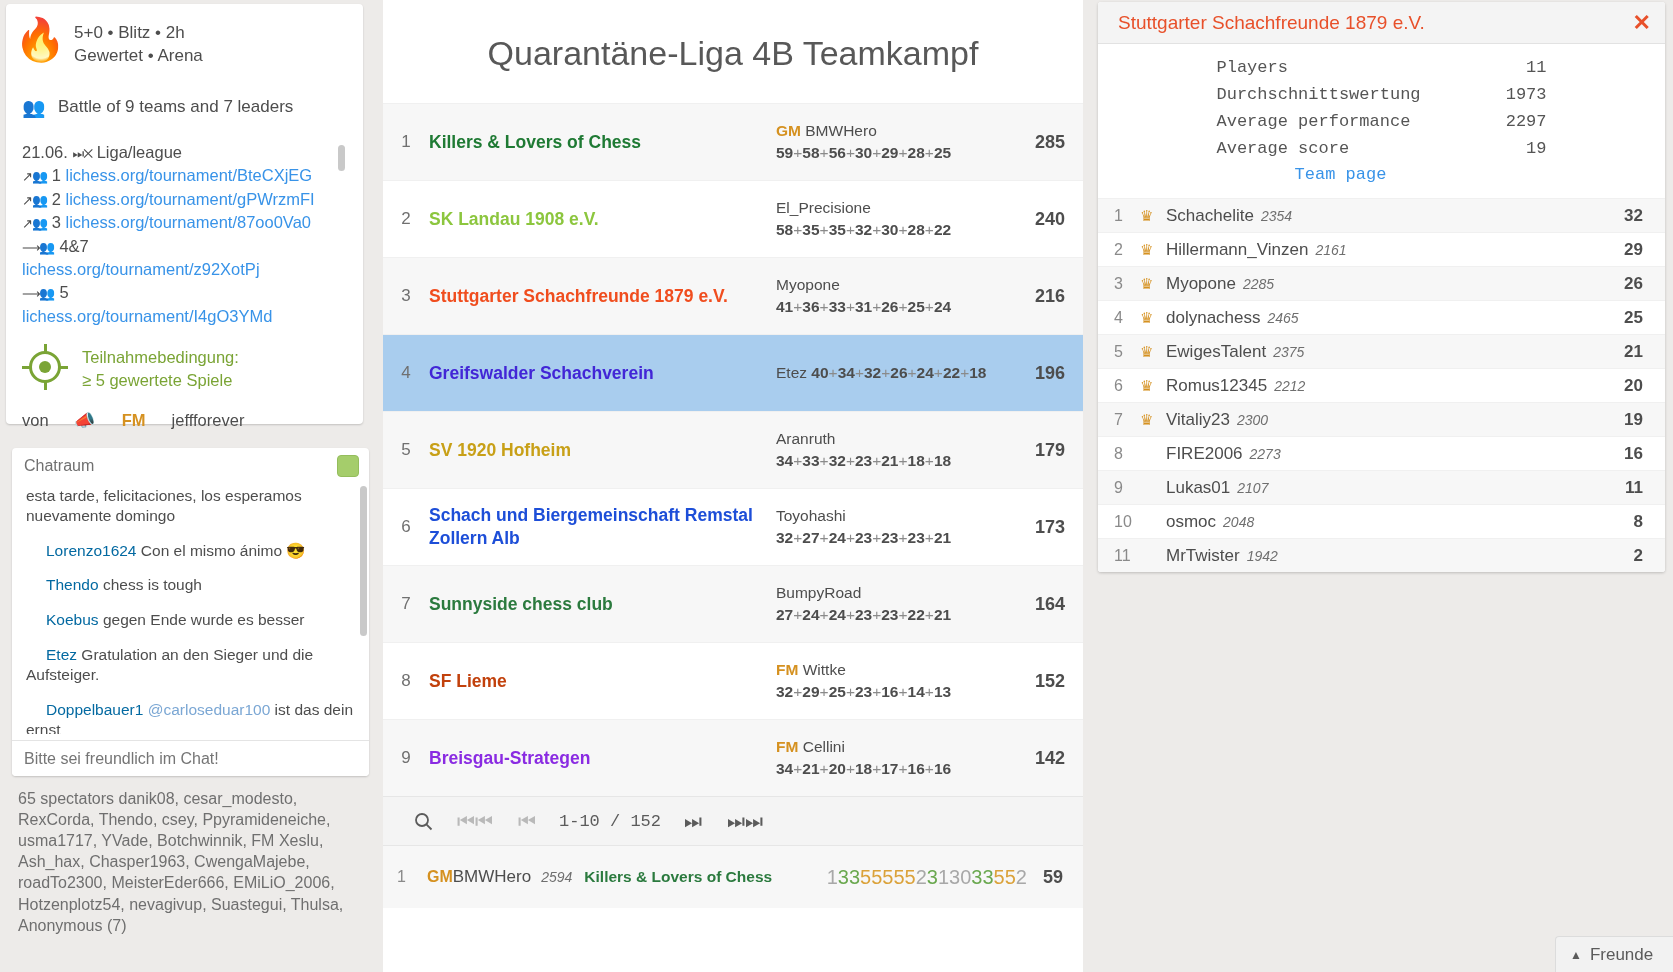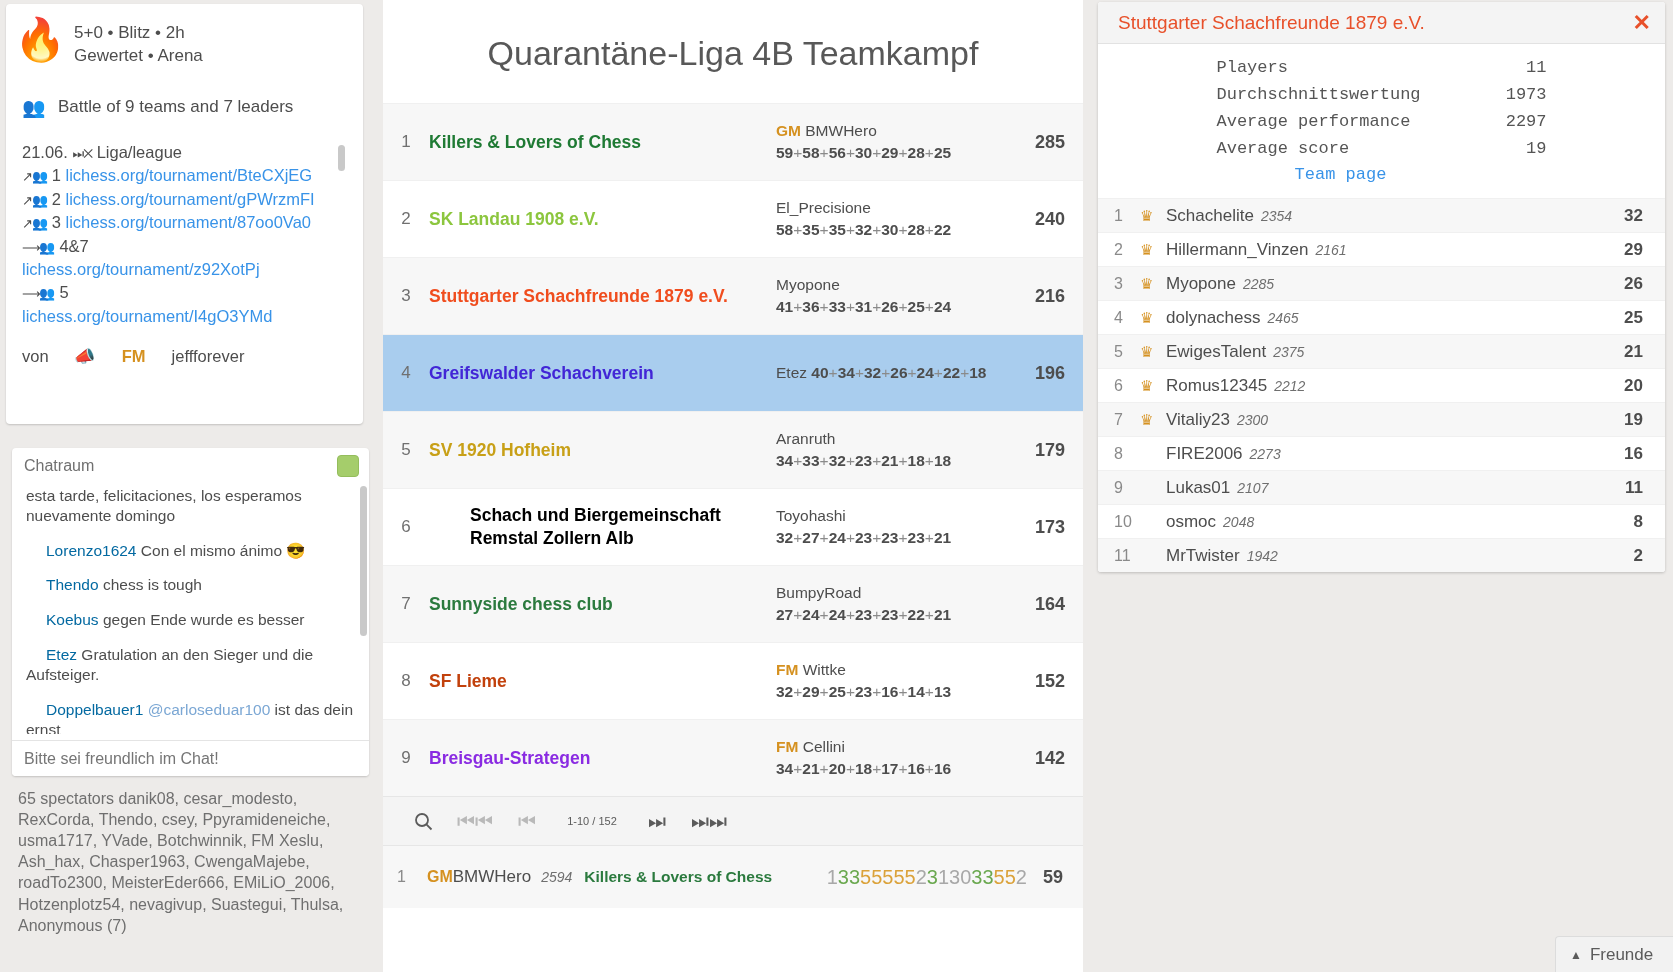--- a/index.html
+++ b/index.html
@@ -155,21 +155,21 @@
   #pager {
     display:flex; align-items:center; gap:0px; height:50px;
     border-top:1px solid #e6e6e6; border-bottom:1px solid #e6e6e6;
     background:#f4f4f4; padding-left:14px;
   }
   .pager-btn {
     width:52px; height:40px; display:flex; align-items:center; justify-content:center;
     font-size:20px; color:#5b5b5b; cursor:pointer;
   }
   .pager-btn.disabled { color:#b9b9b9; }
-  #pager-label { font-size:11px; color:#5b5b5b; padding:0 6px; min-width:78px; text-align:center;}
+  #pager-label { font-size:17px; color:#5b5b5b; padding:0 6px; min-width:78px; text-align:center;font-family:Liberation Mono, monospace;}
 
   .player-row {
     display:flex; align-items:center; height:62px; background:#f7f7f7;
     padding-left:14px;
   }
   .pl-rank { flex:0 0 30px; font-size:16px; color:#8a8a8a; }
   .pl-name { font-size:17px; color:#4d4d4d; white-space:nowrap;}
   .pl-rating { font-size:14px; font-style:italic; color:#6f6f6f; padding:0 12px 0 10px;}
   .pl-team { font-size:15.5px; font-weight:bold; color:#2b7a3e; }
   .pl-sheet {
@@ -278,20 +278,34 @@
       <div>
         <span class="gicon">⟶</span><span class="gicon">👥</span>
         <span>5</span>
       </div>
       <div>
         <a href="#">lichess.org/tournament/I4gO3YMd</a>
       </div>
       <div id="desc-scrollbar"></div>
     </div>
 
+    <div id="condition">
+      <div class="cond-icon">
+        <span class="ring"></span>
+          <span class="dot"></span>
+        <span class="tick t-top"></span>
+          <span class="tick t-bot"></span>
+        <span class="tick t-left"></span>
+          <span class="tick t-right"></span>
+      </div>
+      <div class="cond-text">
+        <div>Teilnahmebedingung:</div>
+        <div>≥ 5 gewertete Spiele</div>
+      </div>
+    </div>
 
     <div id="author-row">
       <span>von</span>
       <span class="bullhorn">📣</span>
       <span class="fm-badge">FM</span>
       <span>jeffforever</span>
     </div>
   </div>
 
   <div id="chat-card">
@@ -364,21 +378,21 @@
         <div class="tr-score">196</div>
       </div>
       <div class="team-row odd">
         <div class="tr-rank">5</div>
         <div class="tr-name" style="color: rgb(200, 160, 23);">SV 1920 Hofheim</div>
         <div class="tr-players"><span>Aranruth</span> <b>34</b><span class="plus">+</span><b>33</b><span class="plus">+</span><b>32</b><span class="plus">+</span><b>23</b><span class="plus">+</span><b>21</b><span class="plus">+</span><b>18</b><span class="plus">+</span><b>18</b></div>
         <div class="tr-score">179</div>
       </div>
       <div class="team-row even">
         <div class="tr-rank">6</div>
-        <div class="tr-name" style="color: #000000; margin-left: 41px;">Schach und Biergemeinschaft Remstal Zollern Alb</div>
+        <div class="tr-name" style="color: #1d4ed8;">Schach und Biergemeinschaft Remstal Zollern Alb</div>
         <div class="tr-players"><span>Toyohashi</span> <b>32</b><span class="plus">+</span><b>27</b><span class="plus">+</span><b>24</b><span class="plus">+</span><b>23</b><span class="plus">+</span><b>23</b><span class="plus">+</span><b>23</b><span class="plus">+</span><b>21</b></div>
         <div class="tr-score">173</div>
       </div>
       <div class="team-row odd">
         <div class="tr-rank">7</div>
         <div class="tr-name" style="color: rgb(43, 122, 62);">Sunnyside chess club</div>
         <div class="tr-players"><span>BumpyRoad</span> <b>27</b><span class="plus">+</span><b>24</b><span class="plus">+</span><b>24</b><span class="plus">+</span><b>23</b><span class="plus">+</span><b>23</b><span class="plus">+</span><b>22</b><span class="plus">+</span><b>21</b></div>
         <div class="tr-score">164</div>
       </div>
       <div class="team-row even">

